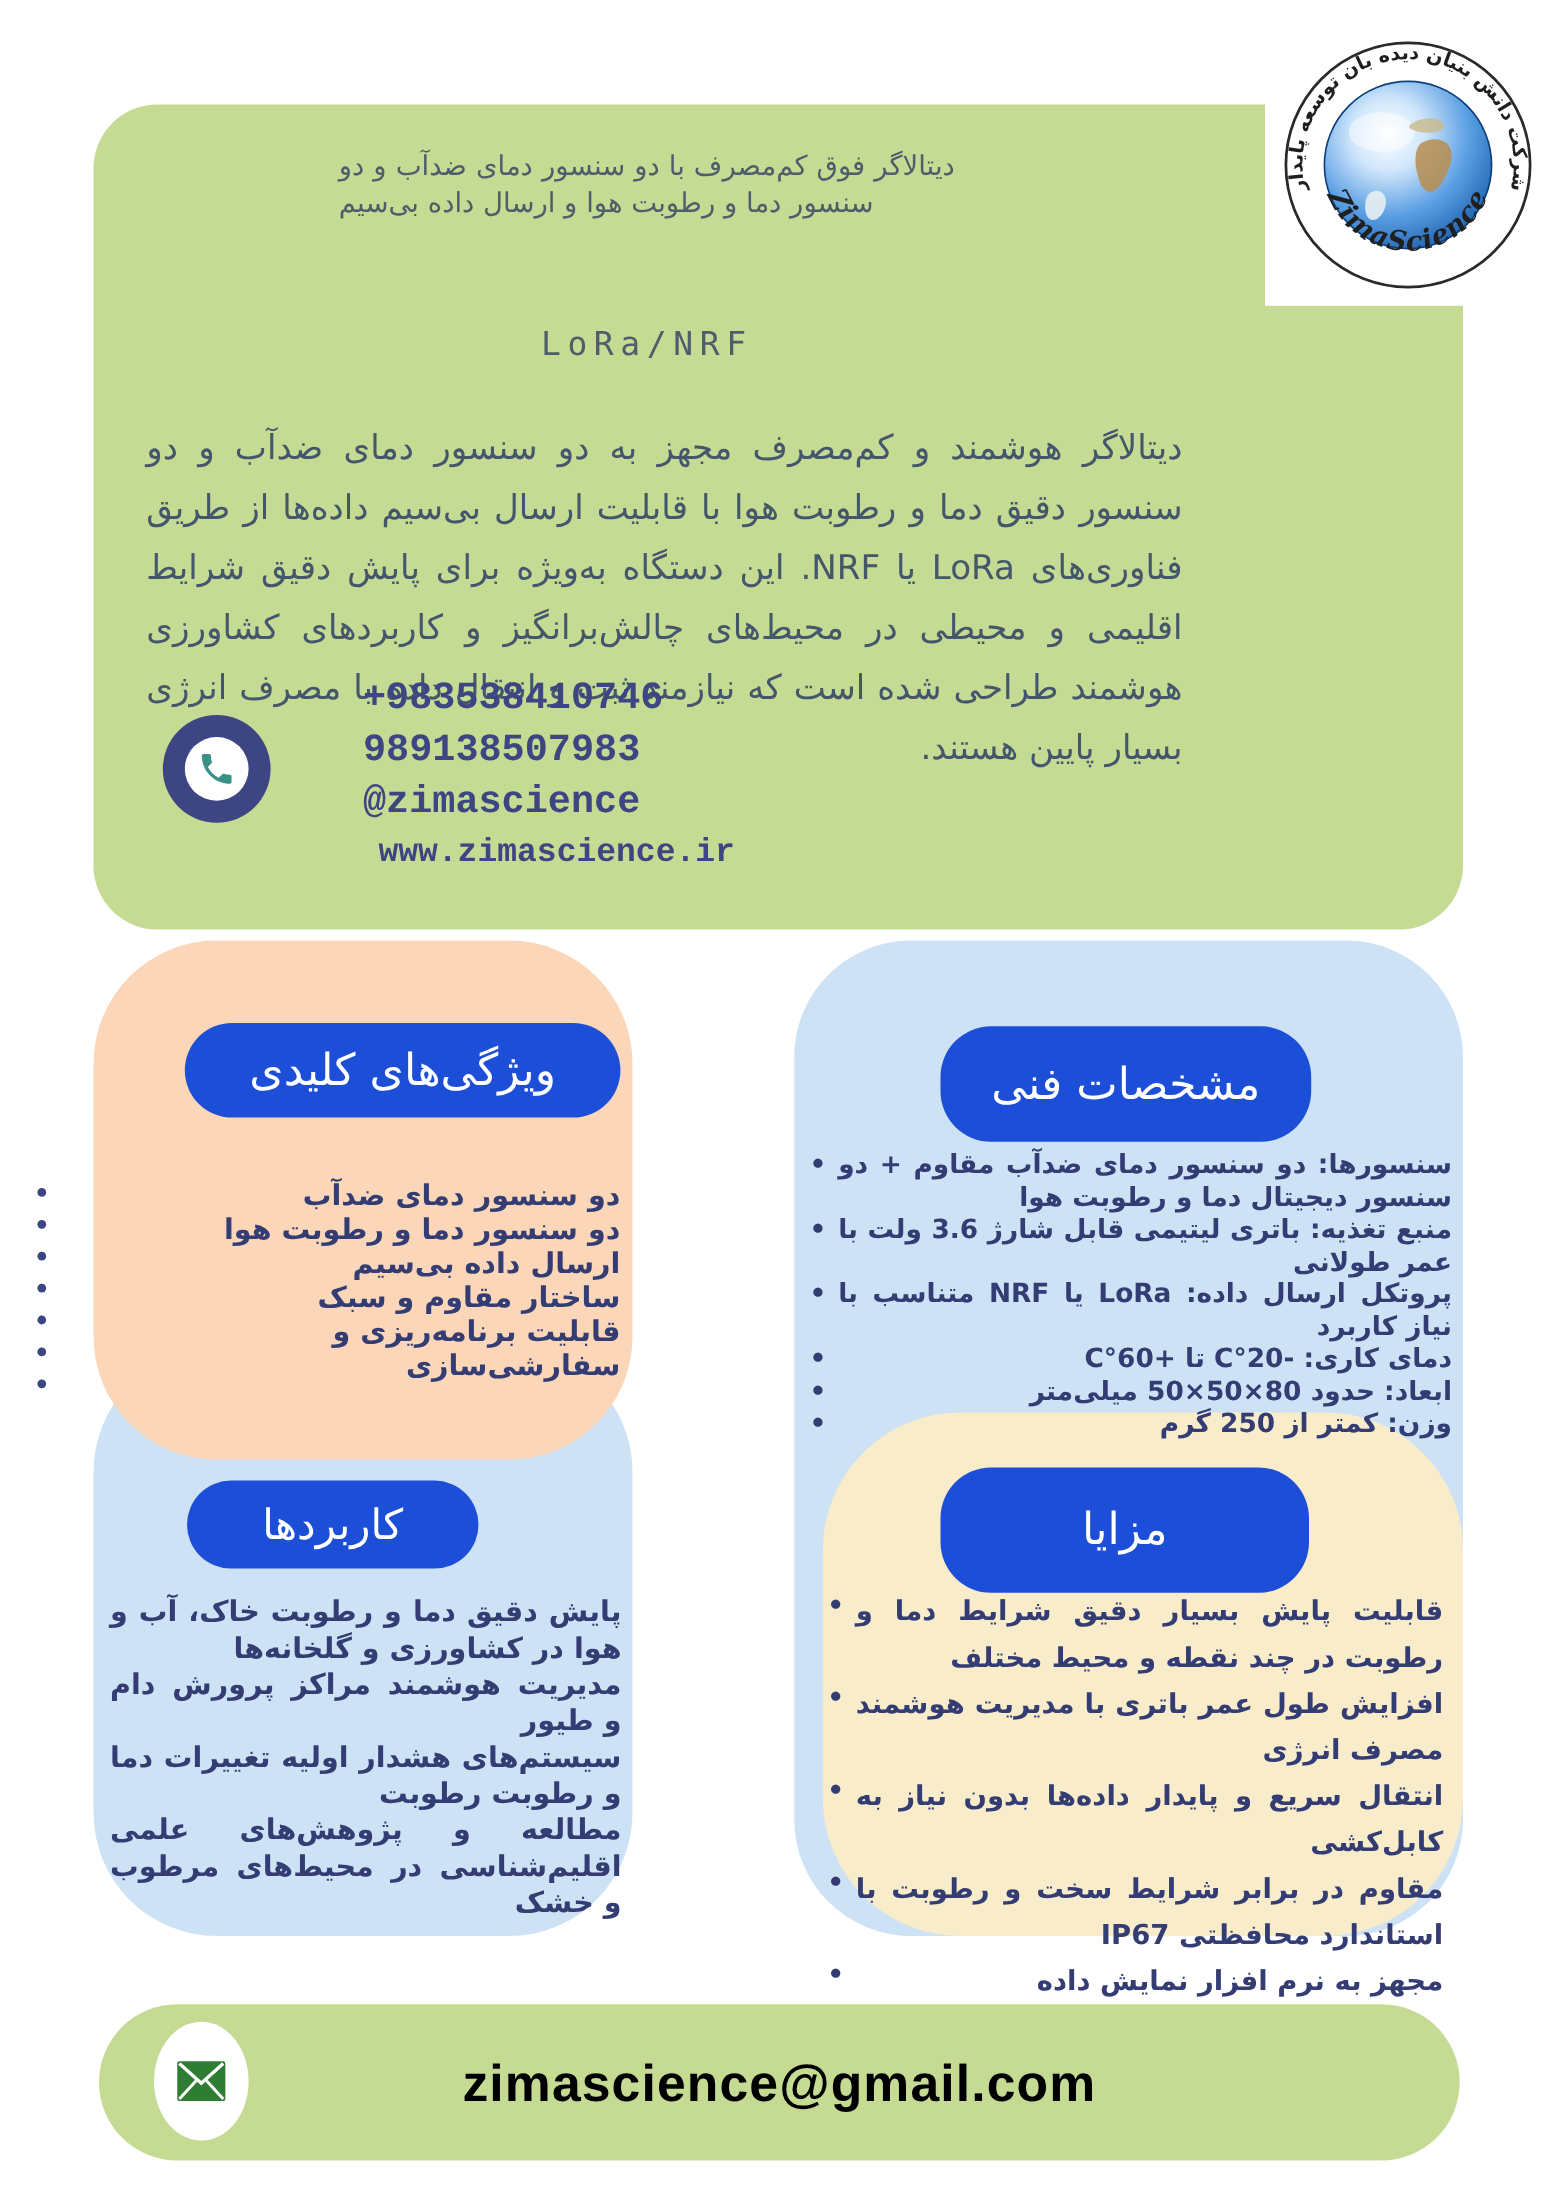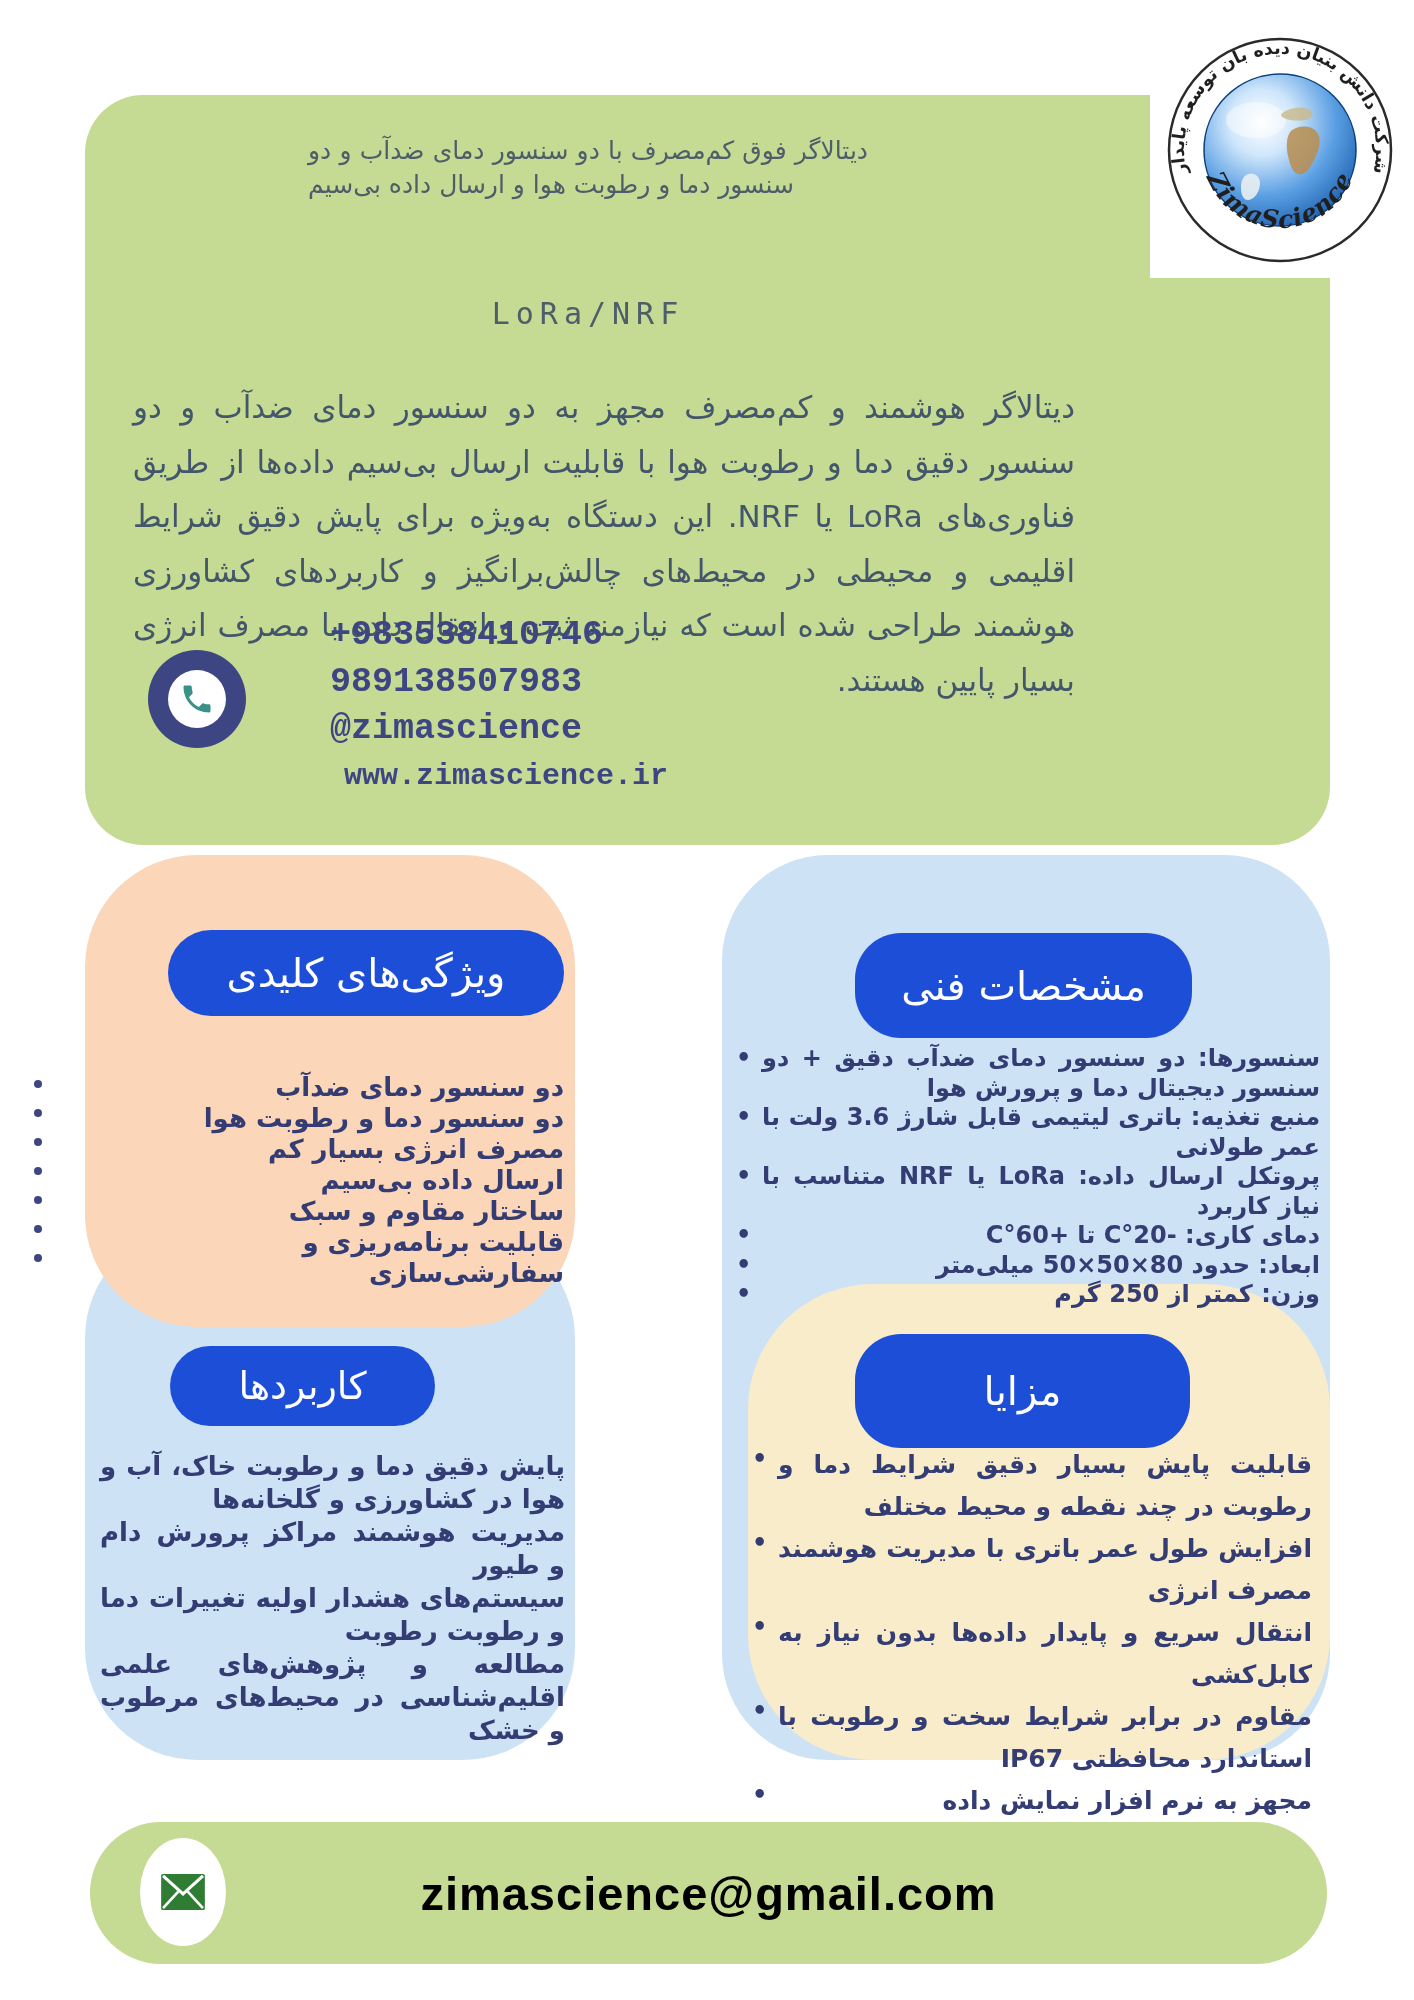--- a/index.html
+++ b/index.html
@@ -153,29 +153,28 @@
     <span></span>
     <span></span>
     <span></span>
     <span></span>
     <span></span>
     <span></span>
   </div>
   <div class="features-list">
     <div>دو سنسور دمای ضدآب</div>
     <div>دو سنسور دما و رطوبت هوا</div>
-    <div>مصرف انرژی بسیار کم</div>
     <div>ارسال داده بی‌سیم</div>
     <div>ساختار مقاوم و سبک</div>
     <div>قابلیت برنامه‌ریزی و سفارشی‌سازی</div>
   </div>
 
   <div class="blist specs-list">
     <div class="li">
-        <div class="txt">سنسورها: دو سنسور دمای ضدآب دقیق + دو سنسور دیجیتال دما و پرورش هوا</div>
+        <div class="txt">سنسورها: دو سنسور دمای ضدآب مقاوم + دو سنسور دیجیتال دما و رطوبت هوا</div>
       </div>
     <div class="li">
         <div class="txt">منبع تغذیه: باتری لیتیمی قابل شارژ 3.6 ولت با عمر طولانی</div>
       </div>
     <div class="li">
         <div class="txt">پروتکل ارسال داده: LoRa یا NRF متناسب با نیاز کاربرد</div>
       </div>
     <div class="li">
         <div class="txt">دمای کاری: -20°C تا +60°C</div>
       </div>

